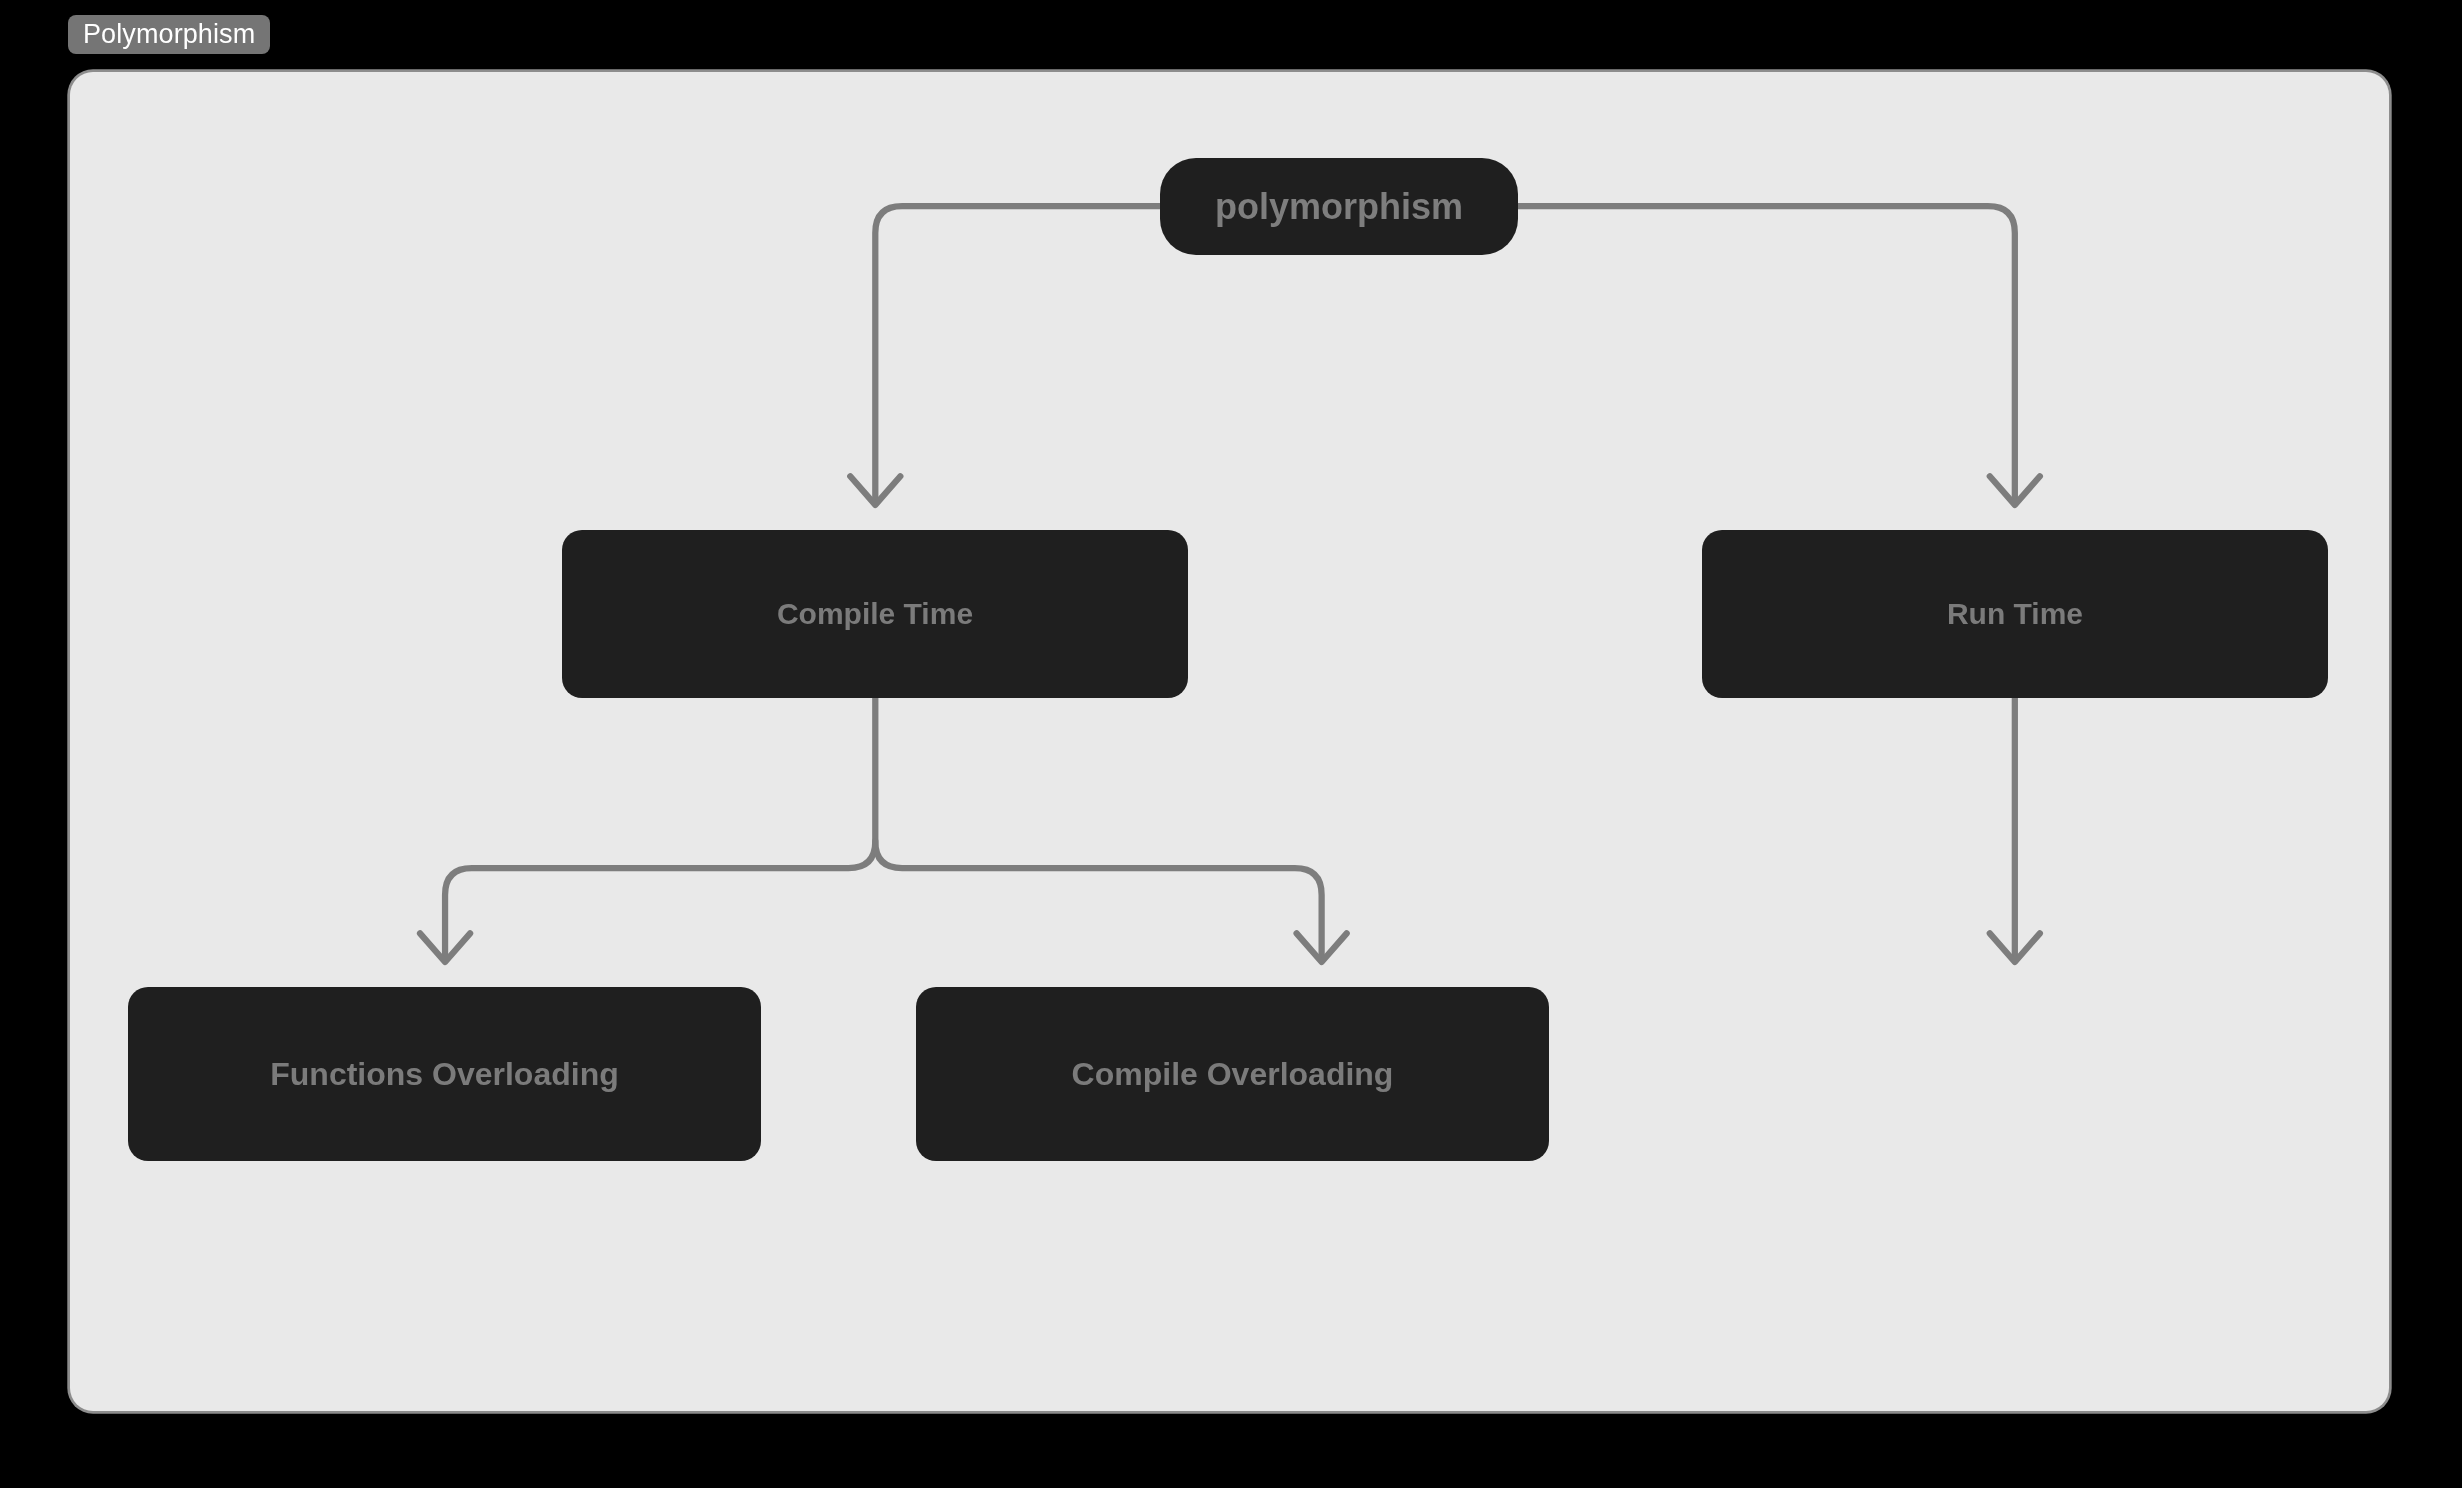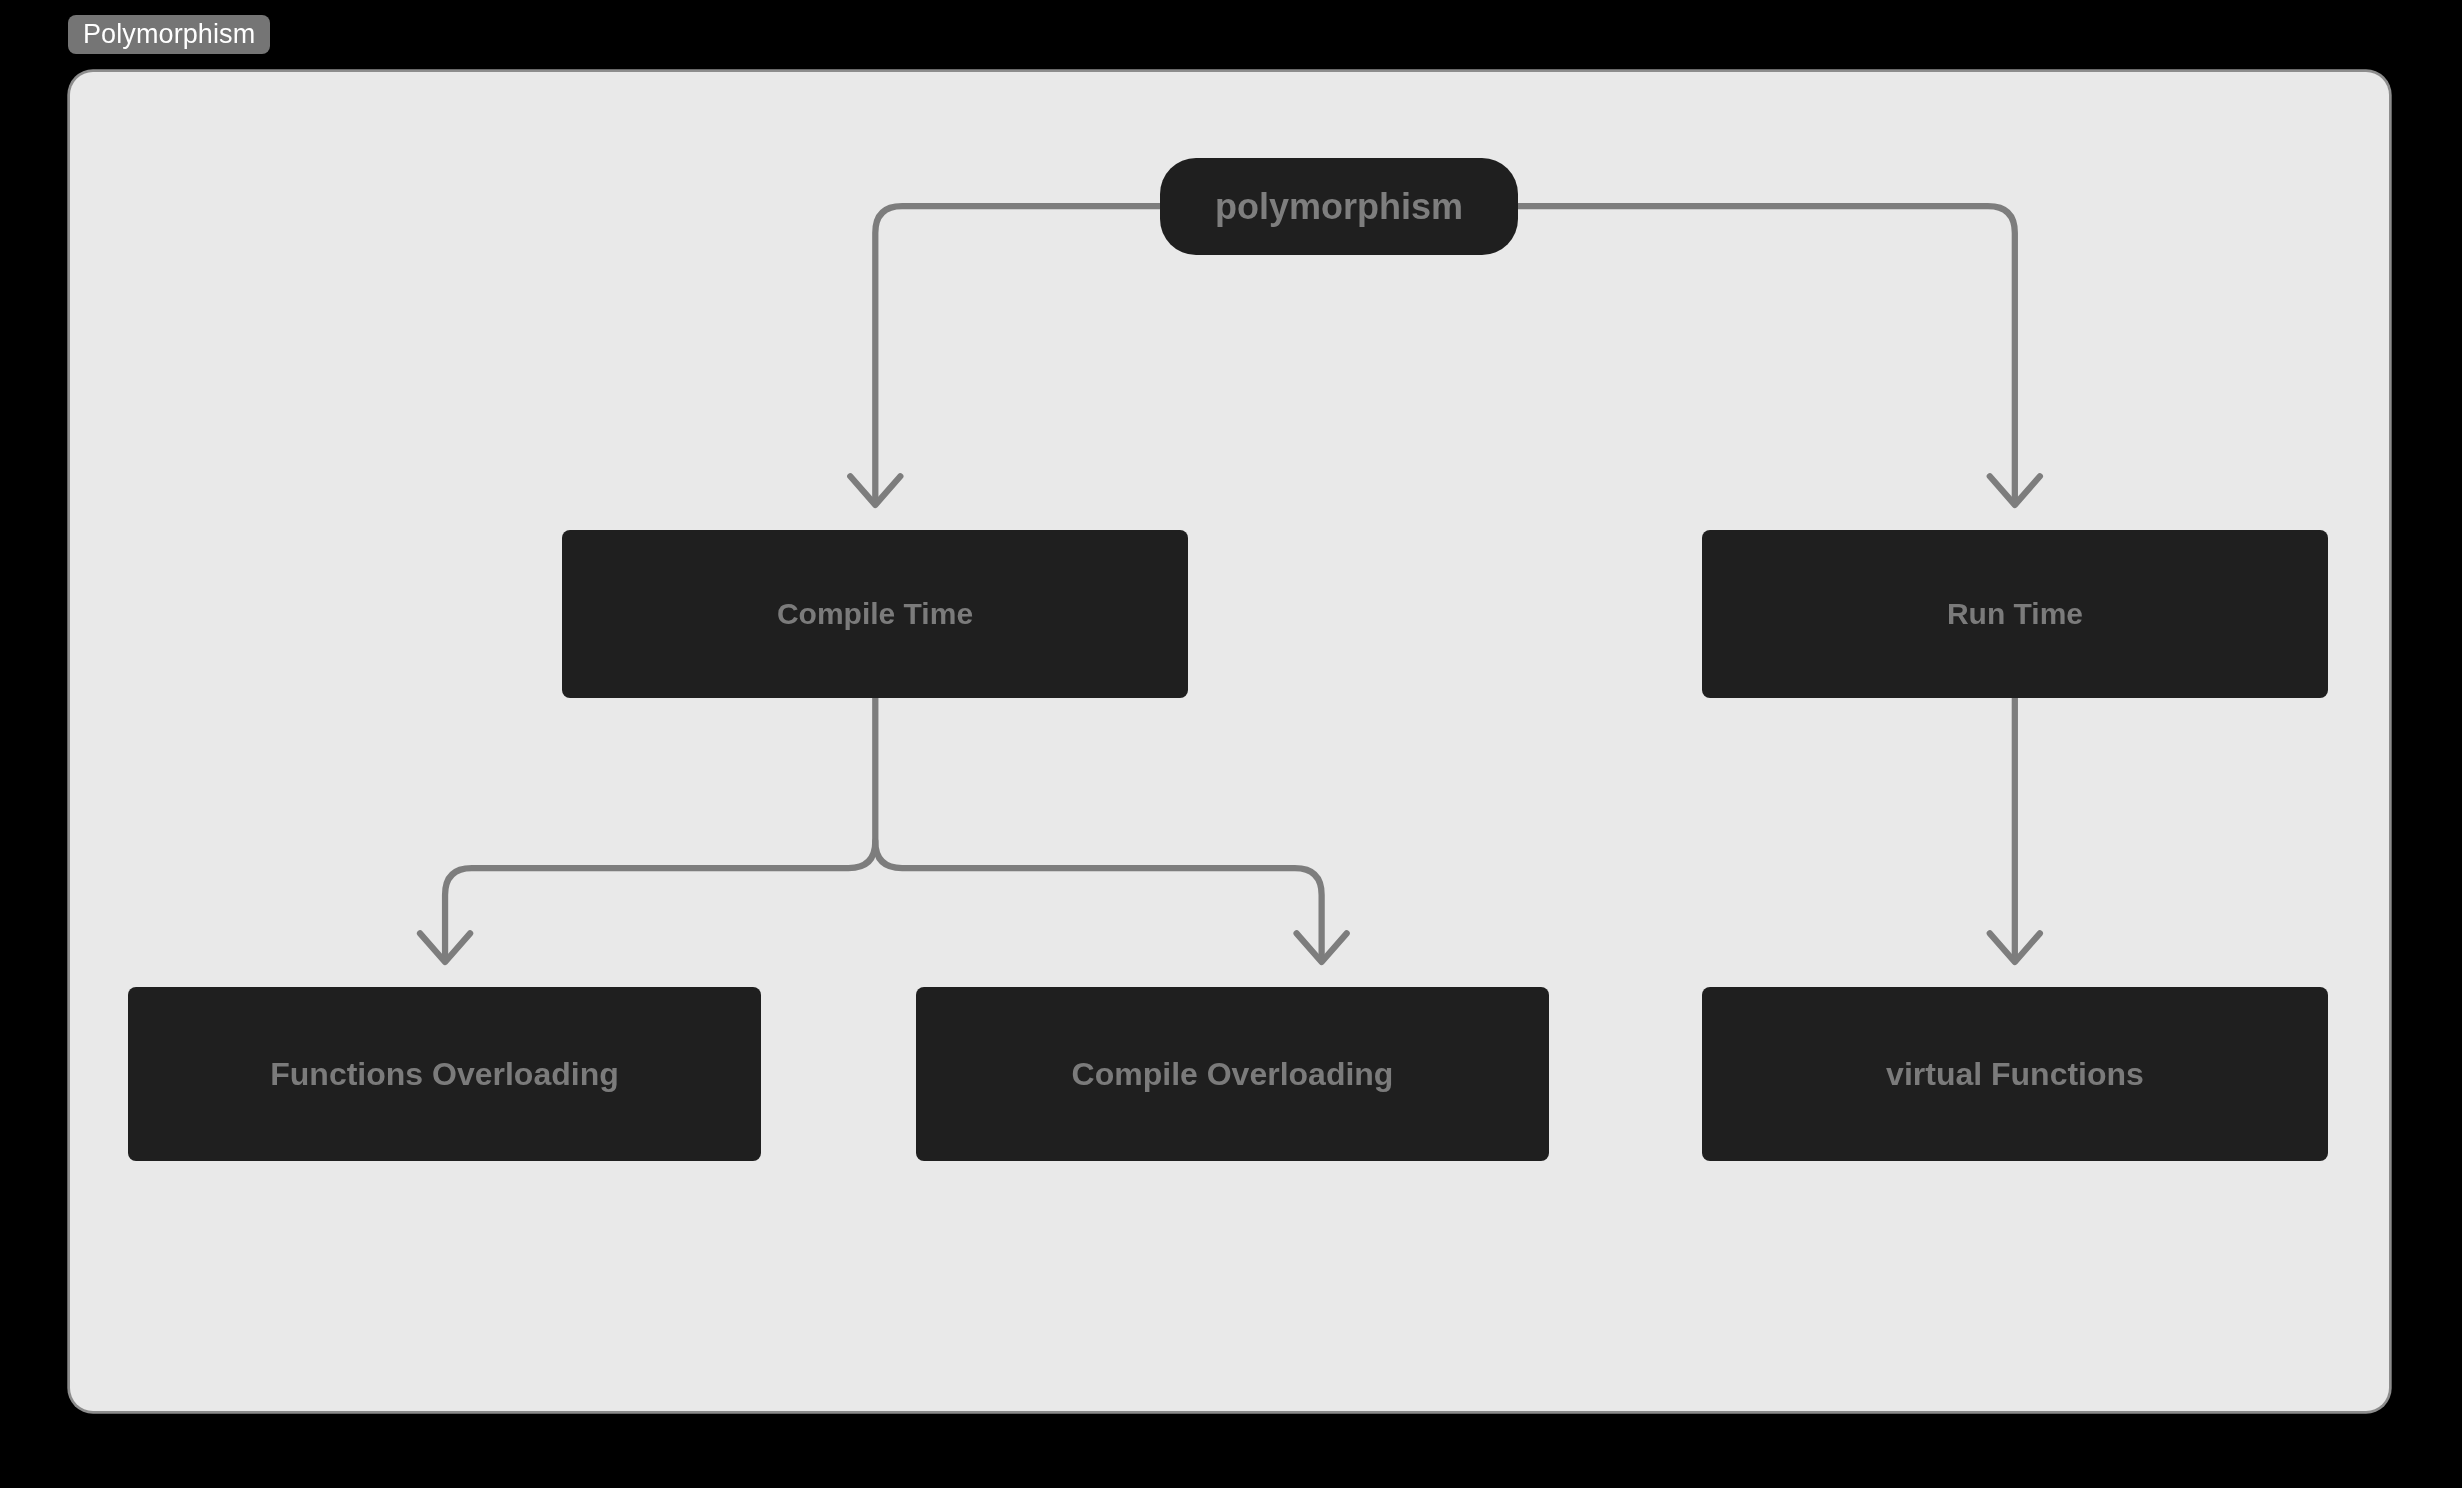--- a/index.html
+++ b/index.html
@@ -57,21 +57,21 @@
     top: 0;
     width: 2319px;
     height: 1339px;
     display: block;
   }
 
   
   .node {
     position: absolute;
     background: #1f1f1f;
-    border-radius: 8px;
+    border-radius: 20px;
     display: flex;
     align-items: center;
     justify-content: center;
     box-sizing: border-box;
     z-index: 3;
   }
   .node-label {
     color: #7b7b7b;
     text-align: center;
     white-space: nowrap;
@@ -135,18 +135,15 @@
   </div>
 
   <div class="node node-leaf" style="left:58px; top:915px; width:633px; height:174px;">
     <span class="node-label">Functions Overloading</span>
   </div>
 
   <div class="node node-leaf" style="left:846px; top:915px; width:633px; height:174px;">
     <span class="node-label">Compile Overloading</span>
   </div>
 
-  <div class="node node-leaf" style="left:1632px; top:915px; width:626px; height:174px;">
-    <span class="node-label">virtual Functions</span>
-  </div>
 
 </div>
 
 
 </body></html>

